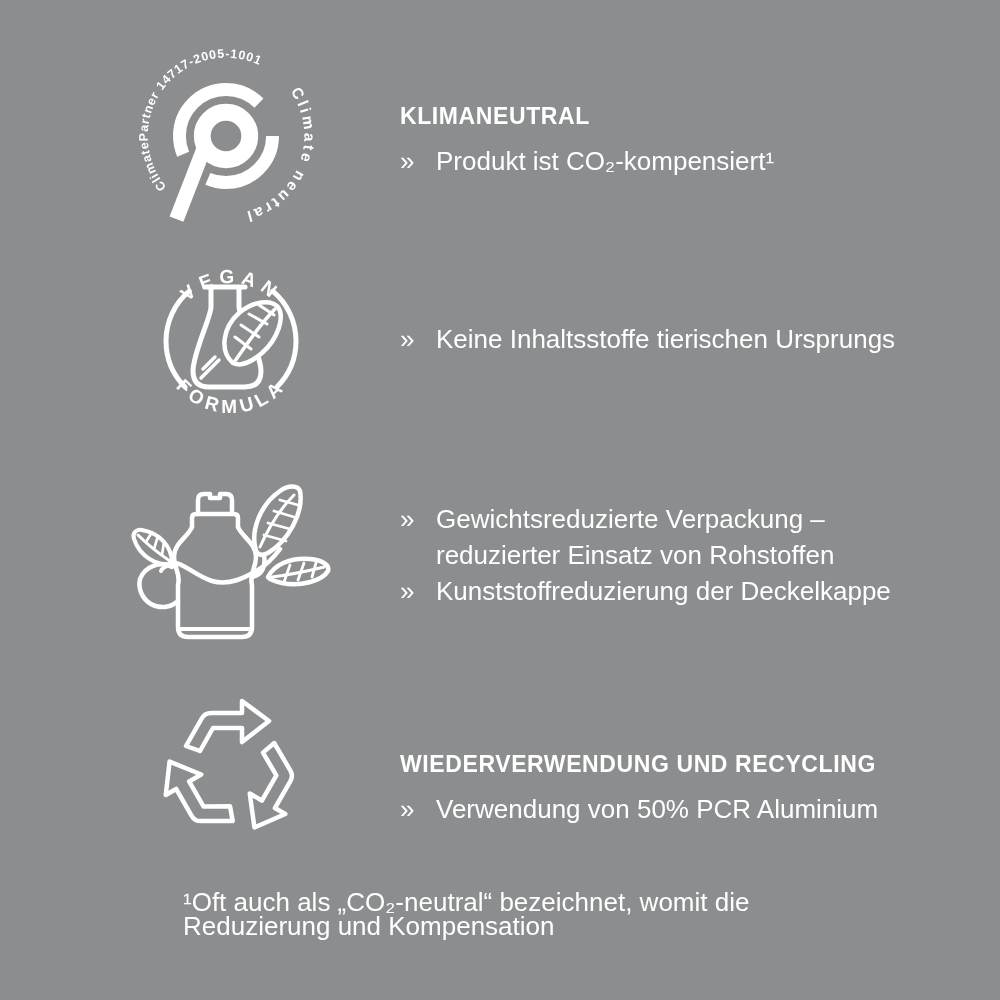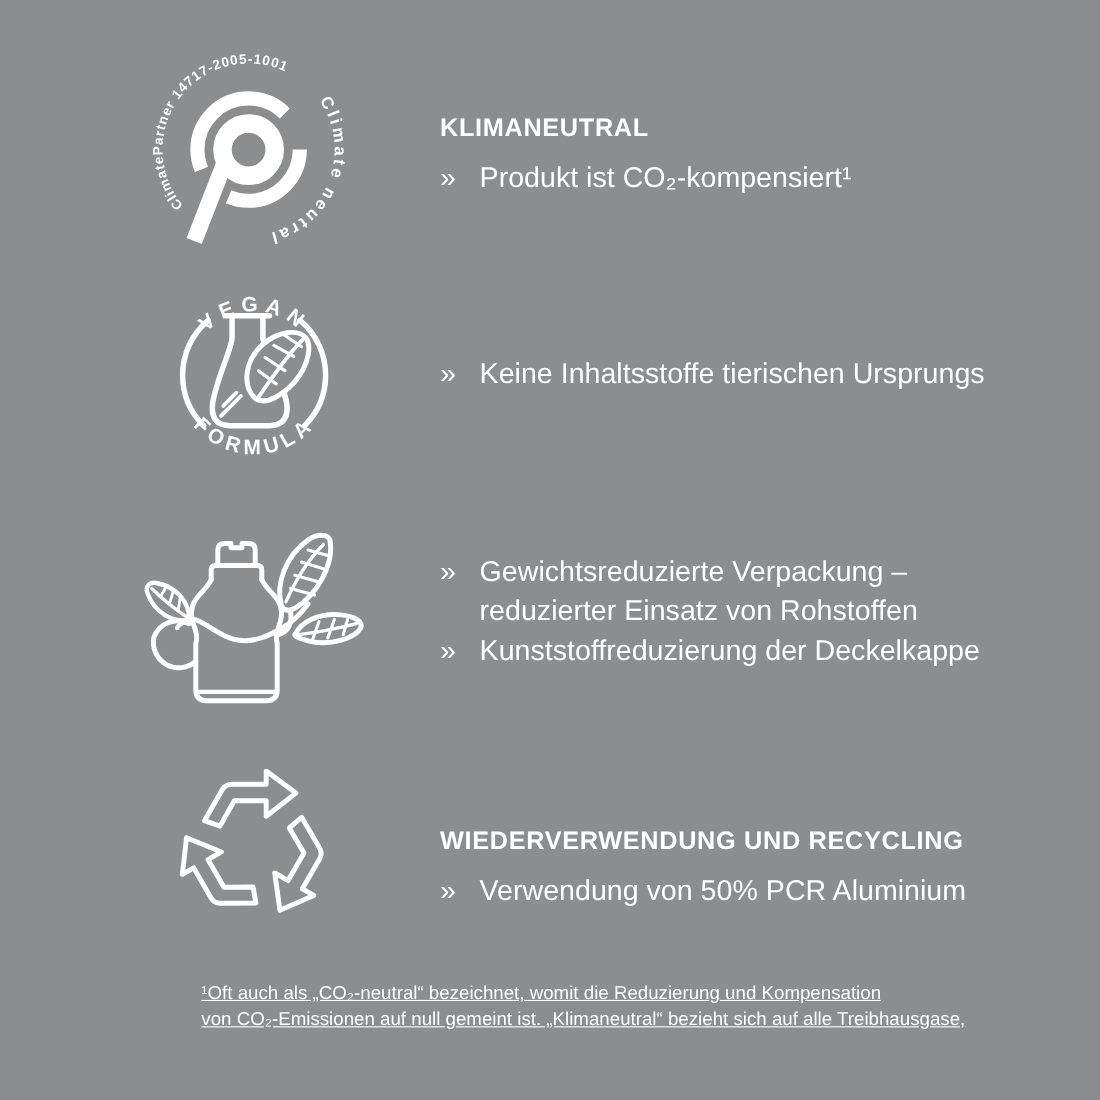--- a/index.html
+++ b/index.html
@@ -16,21 +16,21 @@
   .tb h2{
     margin:0 0 12px 0;
     font-size:23px;line-height:30px;font-weight:700;letter-spacing:.6px;
   }
   .bullets{font-size:26px;line-height:36px;font-weight:400;}
   .bullet{display:flex;align-items:flex-start;}
   .bullet .mk{flex:none;width:36px;}
   .bullet .bt{white-space:pre-line;}
   .footnote{
     position:absolute;left:183px;top:891px;width:720px;
-    font-size:17px;line-height:23.5px;font-weight:400;text-decoration:underline;
+    font-size:26px;line-height:23.5px;font-weight:400;
   }
 </style>
 </head>
 <body>
 
 <div id="stage">
 
   <div class="icon" style="left:127px;top:37px;width:198px;height:198px">
     <svg viewBox="0 0 200 200">
       <defs>
@@ -157,16 +157,15 @@
     <div class="bullets">
       <div class="bullet">
         <span class="mk">»</span>
         <span class="bt">Verwendung von 50% PCR Aluminium</span>
       </div>
     </div>
   </div>
 
   <div class="footnote">
     <div>¹Oft auch als „CO₂-neutral“ bezeichnet, womit die Reduzierung und Kompensation</div>
-    <div>von CO₂-Emissionen auf null gemeint ist. „Klimaneutral“ bezieht sich auf alle Treibhausgase,</div>
   </div>
 
 </div>
 
 </body></html>

